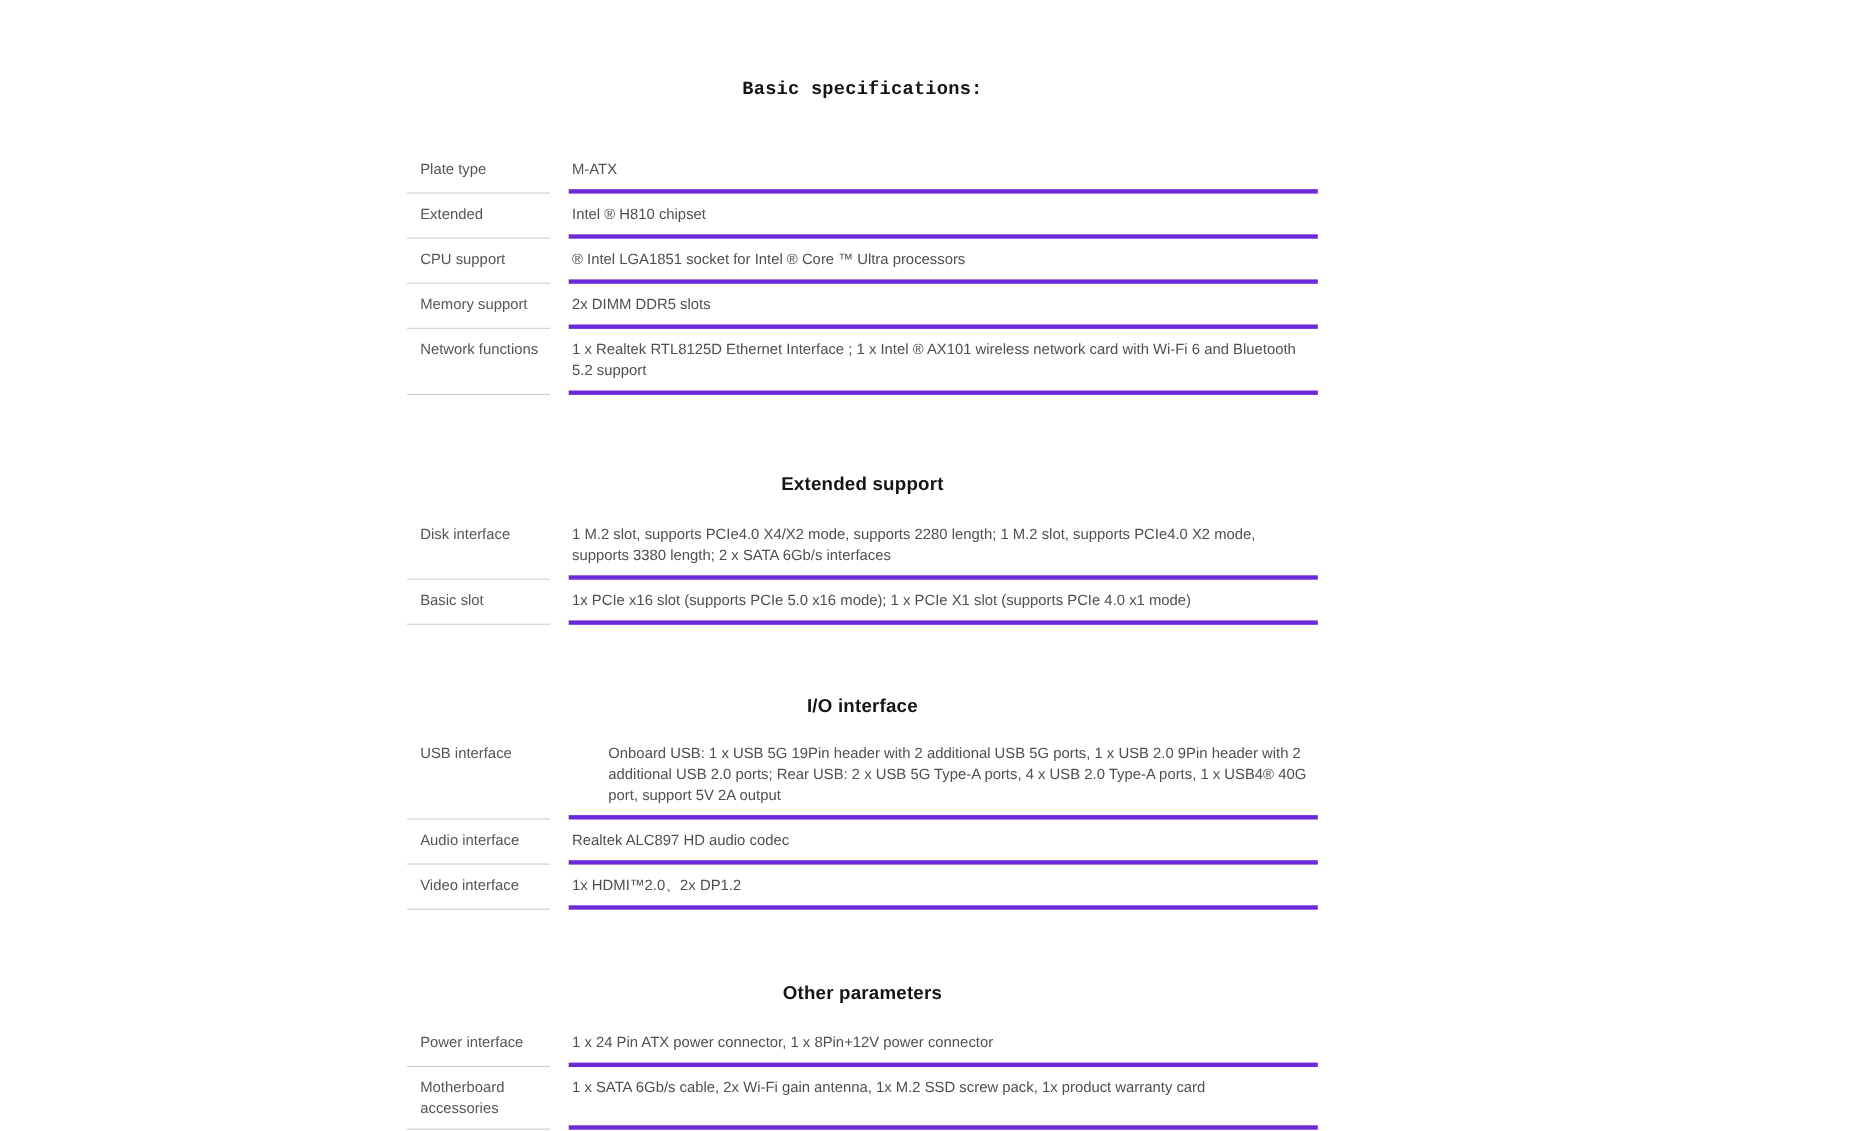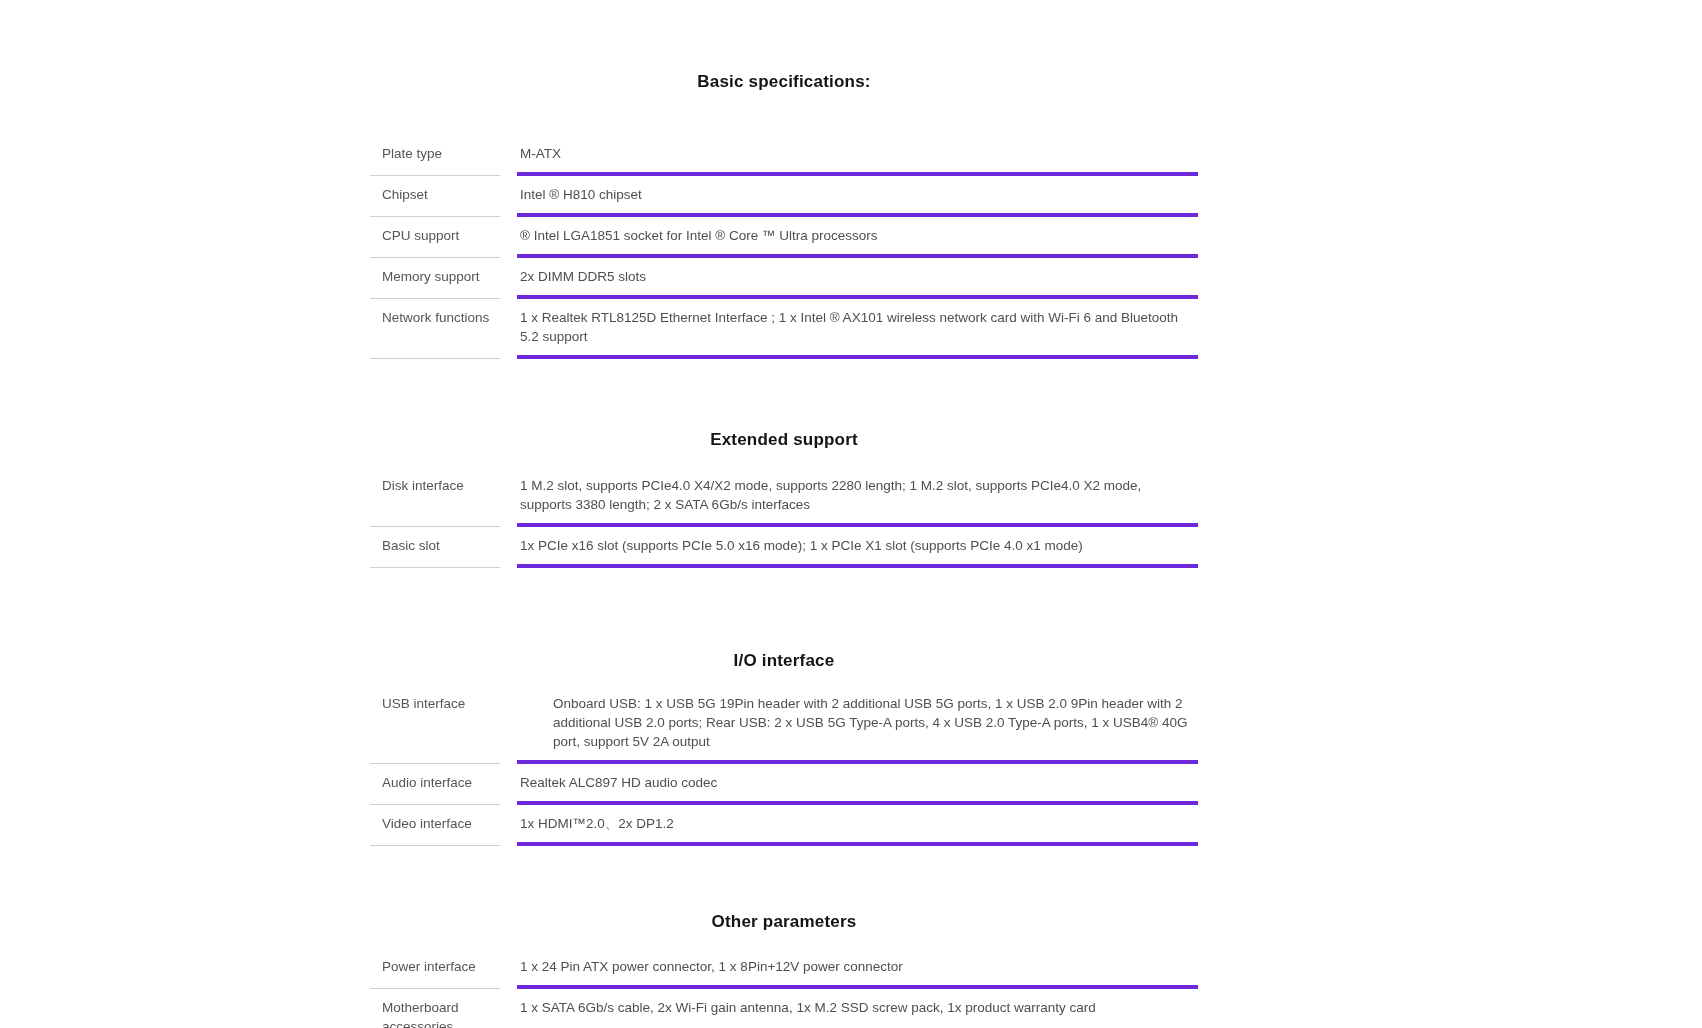--- a/index.html
+++ b/index.html
@@ -22,23 +22,23 @@
   }
   .section-title {
     margin: 0;
     font-size: 17px;
     font-weight: 700;
     color: #141414;
     text-align: center;
     line-height: 22px;
     letter-spacing: .2px;
   }
-  .s1 .section-title { margin-top: 71px; margin-bottom: 42px; }
+  .s1 .section-title { margin-top: 71px; margin-bottom: 42px; font-family: Liberation Mono, monospace; }
   .s2 .section-title { margin-top: 70px; margin-bottom: 16px; }
-  .s3 .section-title { margin-top: 82px; margin-bottom: 13px; }
+  .s3 .section-title { margin-top: 63px; margin-bottom: 13px; }
   .s4 .section-title { margin-top: 65px; margin-bottom: 15px; }
 
   .spec-table { width: 828px; }
   .spec-row {
     display: flex;
     align-items: stretch;
     justify-content: center;
   }
   .label-cell {
     width: 130px;
@@ -71,21 +71,21 @@
 
   <section class="s1">
     <h2 class="section-title">Basic specifications:</h2>
     <div class="spec-table">
       <div class="spec-row">
         <div class="label-cell">Plate type</div>
         <div class="col-gap"></div>
         <div class="value-cell">M-ATX</div>
       </div>
       <div class="spec-row">
-        <div class="label-cell">Chipset</div>
+        <div class="label-cell">Extended</div>
         <div class="col-gap"></div>
         <div class="value-cell">Intel ® H810 chipset</div>
       </div>
       <div class="spec-row">
         <div class="label-cell">CPU support</div>
         <div class="col-gap"></div>
         <div class="value-cell">® Intel LGA1851 socket for Intel ® Core ™ Ultra processors</div>
       </div>
       <div class="spec-row">
         <div class="label-cell">Memory support</div>

